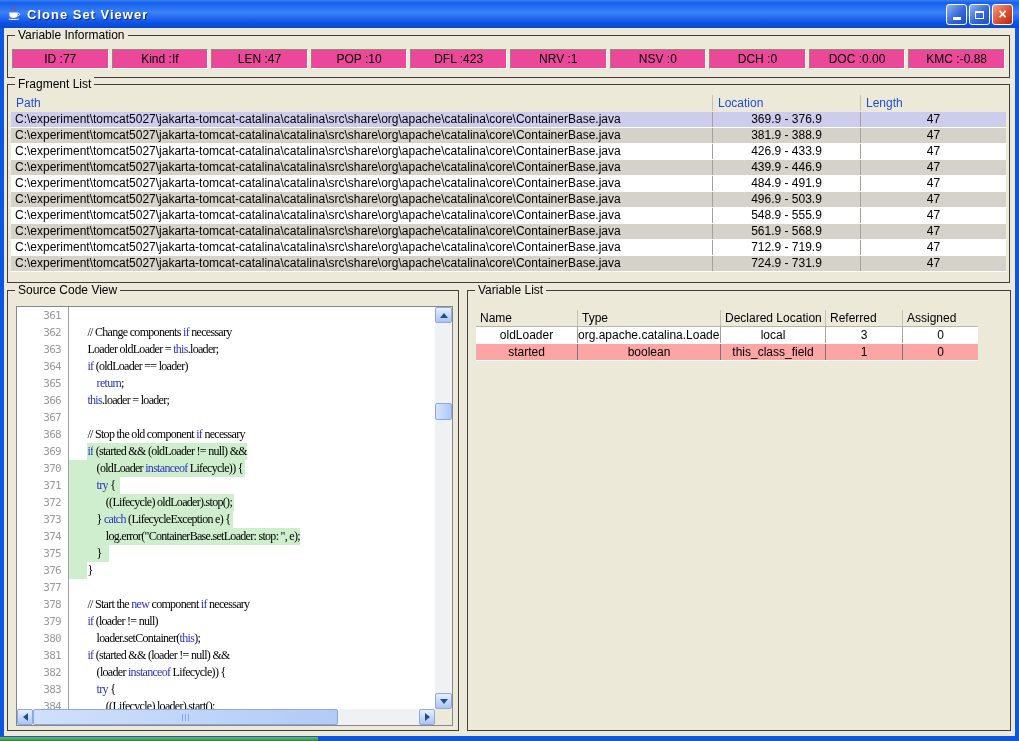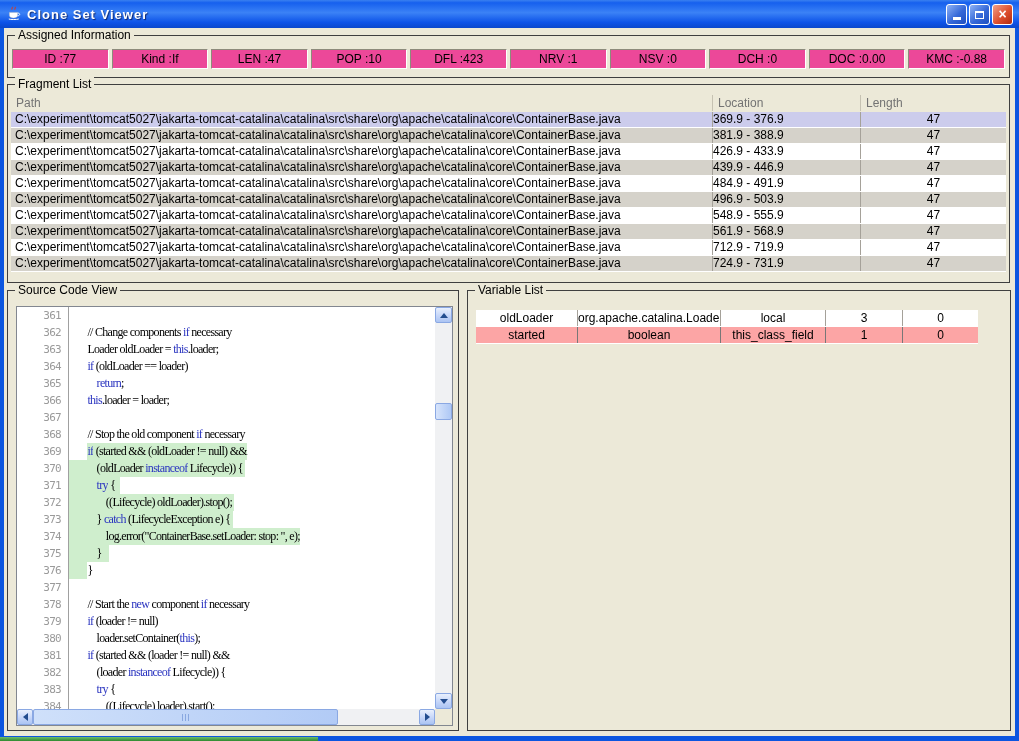--- a/index.html
+++ b/index.html
@@ -30,33 +30,33 @@
   #source-panel{left:3px;top:262px;width:452px;height:441px;}
   #variable-panel{left:463px;top:262px;width:544px;height:441px;}
   
   .metric-row{position:absolute;left:4px;right:4px;top:13px;display:flex;gap:3px;}
   .metric-box{flex:1;height:20px;box-sizing:border-box;background:#ec4899;
     border-top:1px solid #8d8b7b;border-left:1px solid #8d8b7b;
     border-bottom:1px solid #fff;border-right:1px solid #fff;
     display:flex;align-items:center;justify-content:center;font-size:12px;color:#000;}
   
   .fl-header{position:absolute;left:3px;top:10px;right:3px;height:16px;display:flex;
-    font-size:12px;color:#737373;}
+    font-size:12px;color:#1d4ed8;}
   .fl-header .hc{box-sizing:border-box;padding-left:5px;line-height:16px;
     border-right:1px solid #c6c2b2;}
   .hc.c-path{width:702px;}
   .hc.c-loc{width:148px;}
   .hc.c-len{flex:1;border-right:none;}
   .fl-body{position:absolute;left:3px;top:27px;right:3px;}
   .fl-row{display:flex;height:15px;border-bottom:1px solid #fff;font-size:12px;line-height:15px;background:#fff;}
   .fl-row:nth-child(even){background:#d5d2ca;}
   .fl-row.sel{background:#ccccec;}
   .fl-row .bc{box-sizing:border-box;overflow:hidden;white-space:nowrap;}
   .bc.c-path{width:702px;padding-left:4px;border-right:1px solid #a5a199;}
-  .bc.c-loc{width:148px;text-align:left;border-right:1px solid #a5a199;}
+  .bc.c-loc{width:148px;text-align:center;border-right:1px solid #a5a199;}
   .bc.c-len{flex:1;text-align:center;}
   
   .code-wrap{position:absolute;left:8px;top:15px;width:437px;height:420px;
     background:#fff;border:1px solid #828790;box-sizing:border-box;}
   .code-view{position:absolute;left:0;top:0;right:17px;bottom:16px;overflow:hidden;background:#fff;}
   .cl{display:flex;height:17px;line-height:17px;white-space:nowrap;}
   .ln{flex:0 0 44px;text-align:right;padding-right:7px;color:#9a9a9a;
     border-right:1px solid #a0a0a0;font-family:"DejaVu Sans Mono",monospace;font-size:11px;letter-spacing:-0.7px;}
   .lc{flex:1;overflow:hidden;white-space:nowrap;
     font-family:Liberation Serif, serif;font-size:12px;letter-spacing:-0.7px;color:#000;}
@@ -118,21 +118,21 @@
       </div>
     <div class="wbtn red">
         <span class="glyph-close">×</span>
       </div>
   </div>
 </div>
 
 <div class="content">
 
   <div class="panel" id="metrics-panel">
-    <span class="ptitle">Assigned Information</span>
+    <span class="ptitle">Variable Information</span>
     <div class="metric-row">
         <div class="metric-box">ID :77</div>
         <div class="metric-box">Kind :If</div>
         <div class="metric-box">LEN :47</div>
         <div class="metric-box">POP :10</div>
         <div class="metric-box">DFL :423</div>
         <div class="metric-box">NRV :1</div>
         <div class="metric-box">NSV :0</div>
         <div class="metric-box">DCH :0</div>
         <div class="metric-box">DOC :0.00</div>
@@ -326,20 +326,27 @@
             <span class="tri right"></span>
           </div>
       </div>
       <div class="sb-corner"></div>
     </div>
   </div>
 
   <div class="panel" id="variable-panel">
     <span class="ptitle">Variable List</span>
     <div class="vl-table">
+      <div class="vl-header">
+        <div class="hc v-name">Name</div>
+        <div class="hc v-type">Type</div>
+        <div class="hc v-dec">Declared Location</div>
+        <div class="hc v-ref">Referred</div>
+        <div class="hc v-asg">Assigned</div>
+      </div>
       <div class="vl-body">
           <div class="vl-row">
             <div class="bc v-name">oldLoader</div>
             <div class="bc v-type">org.apache.catalina.Loader</div>
             <div class="bc v-dec">local</div>
             <div class="bc v-ref">3</div>
             <div class="bc v-asg">0</div>
           </div>
           <div class="vl-row sel">
             <div class="bc v-name">started</div>

